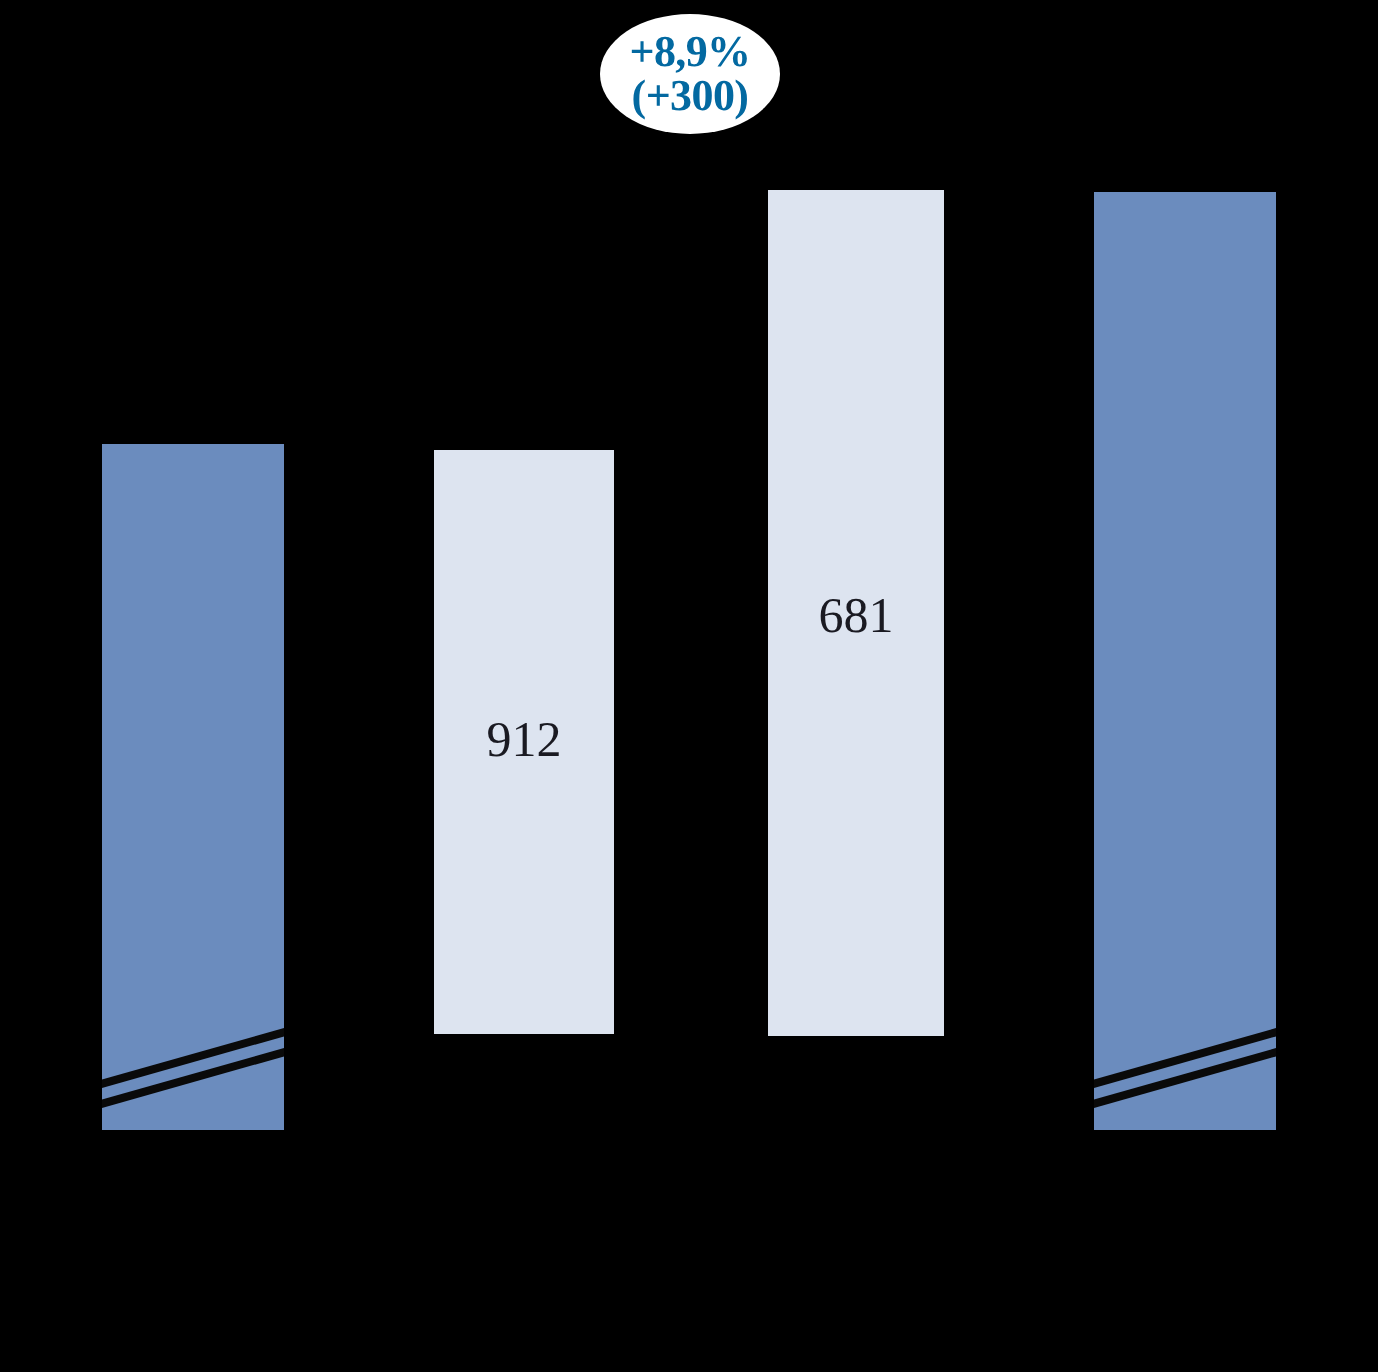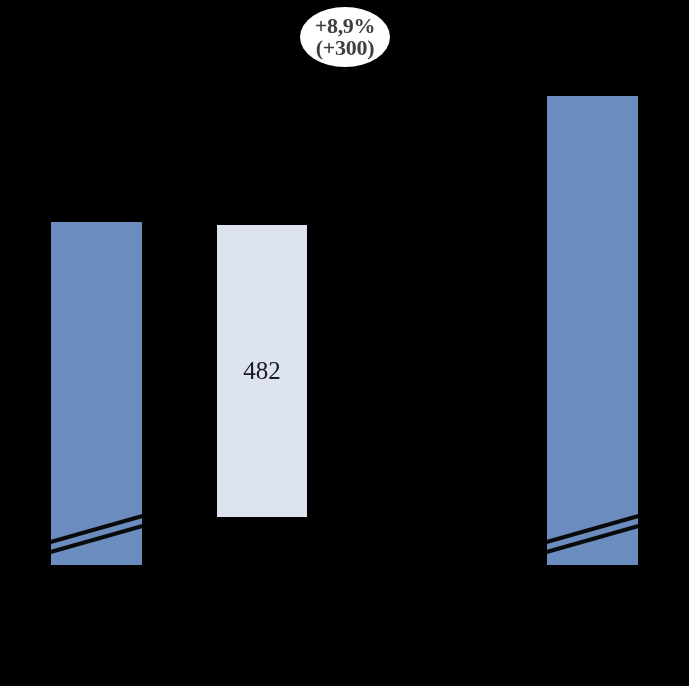--- a/index.html
+++ b/index.html
@@ -61,21 +61,21 @@
   
   .callout {
     position: absolute;
     background: #ffffff;
     border-radius: 50%;
     display: flex;
     flex-direction: column;
     align-items: center;
     justify-content: center;
     text-align: center;
-    color: #404040;
+    color: #0369a1;
     font-weight: bold;
     font-family: "Liberation Serif", "DejaVu Serif", serif;
     line-height: 1.02;
   }
   .callout-line {
     display: block;
     font-size: 22px;
     letter-spacing: -0.3px;
     white-space: nowrap;
   }
@@ -100,23 +100,26 @@
 
     <div class="bar dark" style="left:51px; top:222px; width:91px; height:343px;">
       <svg class="axis-break" width="91" height="70" style="left:0; bottom:0;" viewBox="0 0 91 70" xmlns="http://www.w3.org/2000/svg">
         <line x1="-4" y1="48" x2="95" y2="20" stroke="#0a0a0a" stroke-width="4"></line>
         <line x1="-4" y1="58" x2="95" y2="30" stroke="#0a0a0a" stroke-width="4"></line>
       </svg>
 
     </div>
 
     <div class="bar light" style="left:217px; top:225px; width:90px; height:292px;">
-      <div class="bar-value" style="top:133px;">482</div>
+      <div class="bar-value" style="top:133px;">912</div>
     </div>
 
+    <div class="bar light" style="left:384px; top:95px; width:88px; height:423px;">
+      <div class="bar-value" style="top:201px;">681</div>
+    </div>
 
     <div class="bar dark" style="left:547px; top:96px; width:91px; height:469px;">
       <svg class="axis-break" width="91" height="70" style="left:0; bottom:0;" viewBox="0 0 91 70" xmlns="http://www.w3.org/2000/svg">
         <line x1="-4" y1="48" x2="95" y2="20" stroke="#0a0a0a" stroke-width="4"></line>
         <line x1="-4" y1="58" x2="95" y2="30" stroke="#0a0a0a" stroke-width="4"></line>
       </svg>
 
     </div>
 
     <div class="cat-label" style="left:51px; top:575px; width:91px;"></div>

